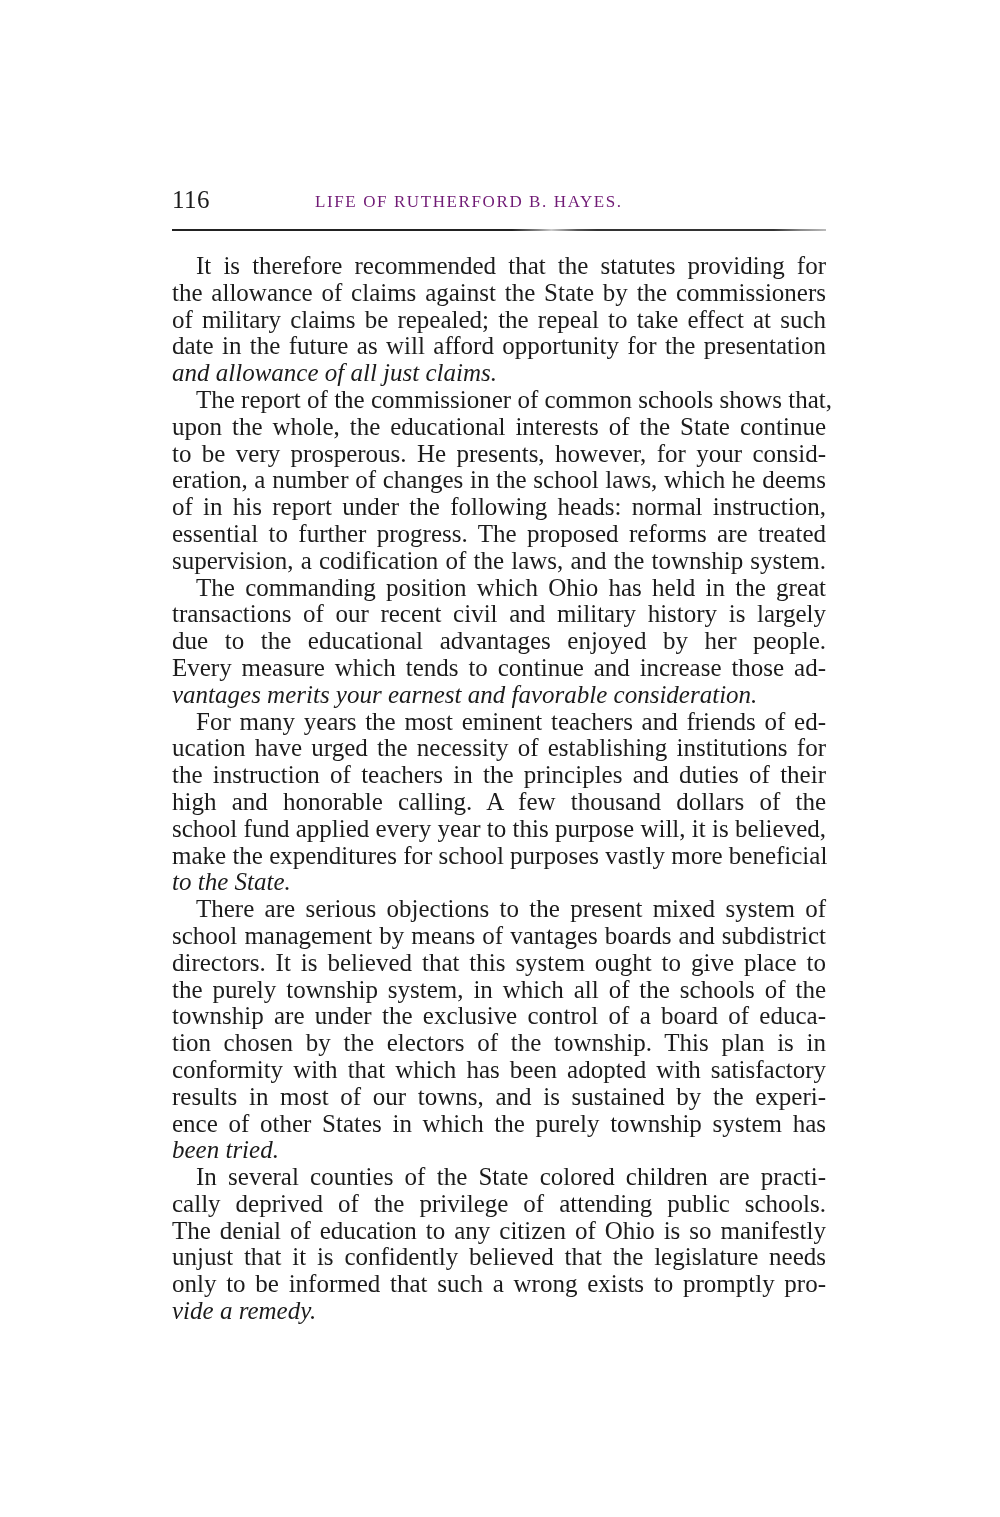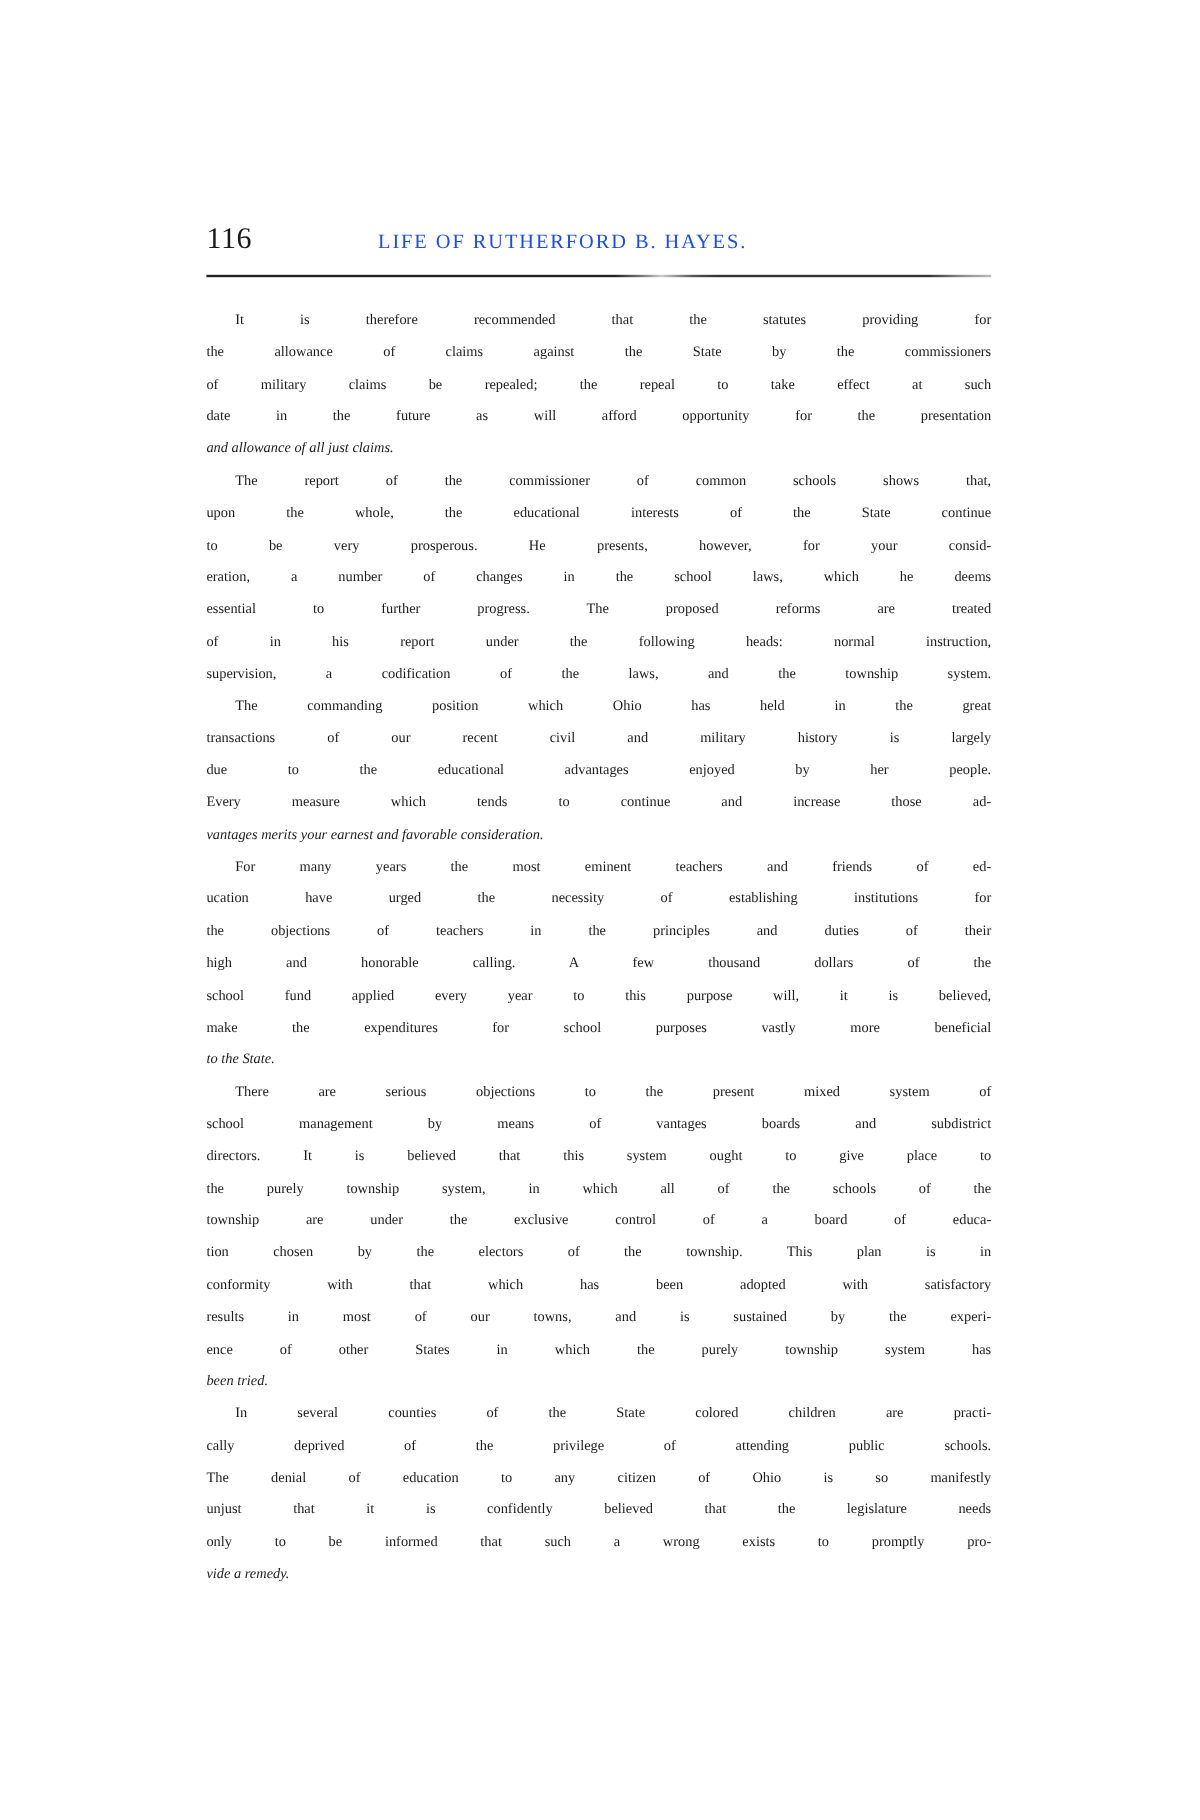--- a/index.html
+++ b/index.html
@@ -1,22 +1,22 @@
 <!DOCTYPE html>
 <html><head>
 <meta charset="utf-8">
 <style>
   html, body { margin: 0; padding: 0; background: #ffffff; }
   body { width: 1000px; height: 1517px; position: relative; overflow: hidden; }
   .page { position: absolute; left: 0; top: 0; width: 856px; height: 1517px; background: #ffffff; }
   .header { position: absolute; left: 172px; top: 186px; width: 655px; height: 34px; }
   .page-number { position: absolute; left: 0; top: 0; font-family: "Liberation Serif", serif; font-size: 25px; color: #1a1a1a; letter-spacing: 0.5px; }
-  .running-title { position: absolute; left: 143px; top: 6px; font-family: "Liberation Serif", serif; font-size: 17px; color: #1d4ed8; letter-spacing: 1.6px; }
+  .running-title { position: absolute; left: 143px; top: 6px; font-family: "Liberation Serif", serif; font-size: 17px; color: #701a75; letter-spacing: 1.6px; }
   .rule { position: absolute; left: 172px; top: 229px; width: 654px; height: 2px; background: linear-gradient(to right, #222 0%, #222 52%, #888 56%, #ccc 58%, #555 62%, #333 65%, #333 92%, #888 96%, #bbb 100%); }
-  .body-text { position: absolute; left: 172px; top: 253px; width: 654px; font-family: "Liberation Serif", serif; font-size: 12px; color: #1c1c1c; }
+  .body-text { position: absolute; left: 172px; top: 253px; width: 654px; font-family: "Liberation Serif", serif; font-size: 25px; color: #1c1c1c; }
   .line { display: block; height: 26.8px; line-height: 26.8px; white-space: nowrap; text-align: justify; text-align-last: justify; }
   .line.indent { padding-left: 24px; }
   .line.last { text-align-last: left; font-style: italic; }
 </style>
 </head>
 <body>
 
 <div class="page">
   <div class="header">
     <span class="page-number">116</span>
@@ -30,35 +30,35 @@
       <span class="line">the allowance of claims against the State by the commissioners</span>
       <span class="line">of military claims be repealed; the repeal to take effect at such</span>
       <span class="line">date in the future as will afford opportunity for the presentation</span>
       <span class="line last">and allowance of all just claims.</span>
     </div>
     <div class="paragraph">
       <span class="line indent">The report of the commissioner of common schools shows that,</span>
       <span class="line">upon the whole, the educational interests of the State continue</span>
       <span class="line">to be very prosperous. He presents, however, for your consid-</span>
       <span class="line">eration, a number of changes in the school laws, which he deems</span>
+      <span class="line">of in his report under the following heads: normal instruction,</span>
       <span class="line">essential to further progress. The proposed reforms are treated</span>
-      <span class="line">of in his report under the following heads: normal instruction,</span>
       <span class="line">supervision, a codification of the laws, and the township system.</span>
     </div>
     <div class="paragraph">
       <span class="line indent">The commanding position which Ohio has held in the great</span>
       <span class="line">transactions of our recent civil and military history is largely</span>
       <span class="line">due to the educational advantages enjoyed by her people.</span>
       <span class="line">Every measure which tends to continue and increase those ad-</span>
       <span class="line last">vantages merits your earnest and favorable consideration.</span>
     </div>
     <div class="paragraph">
       <span class="line indent">For many years the most eminent teachers and friends of ed-</span>
       <span class="line">ucation have urged the necessity of establishing institutions for</span>
-      <span class="line">the objections of teachers in the principles and duties of their</span>
+      <span class="line">the instruction of teachers in the principles and duties of their</span>
       <span class="line">high and honorable calling. A few thousand dollars of the</span>
       <span class="line">school fund applied every year to this purpose will, it is believed,</span>
       <span class="line">make the expenditures for school purposes vastly more beneficial</span>
       <span class="line last">to the State.</span>
     </div>
     <div class="paragraph">
       <span class="line indent">There are serious objections to the present mixed system of</span>
       <span class="line">school management by means of vantages boards and subdistrict</span>
       <span class="line">directors. It is believed that this system ought to give place to</span>
       <span class="line">the purely township system, in which all of the schools of the</span>

